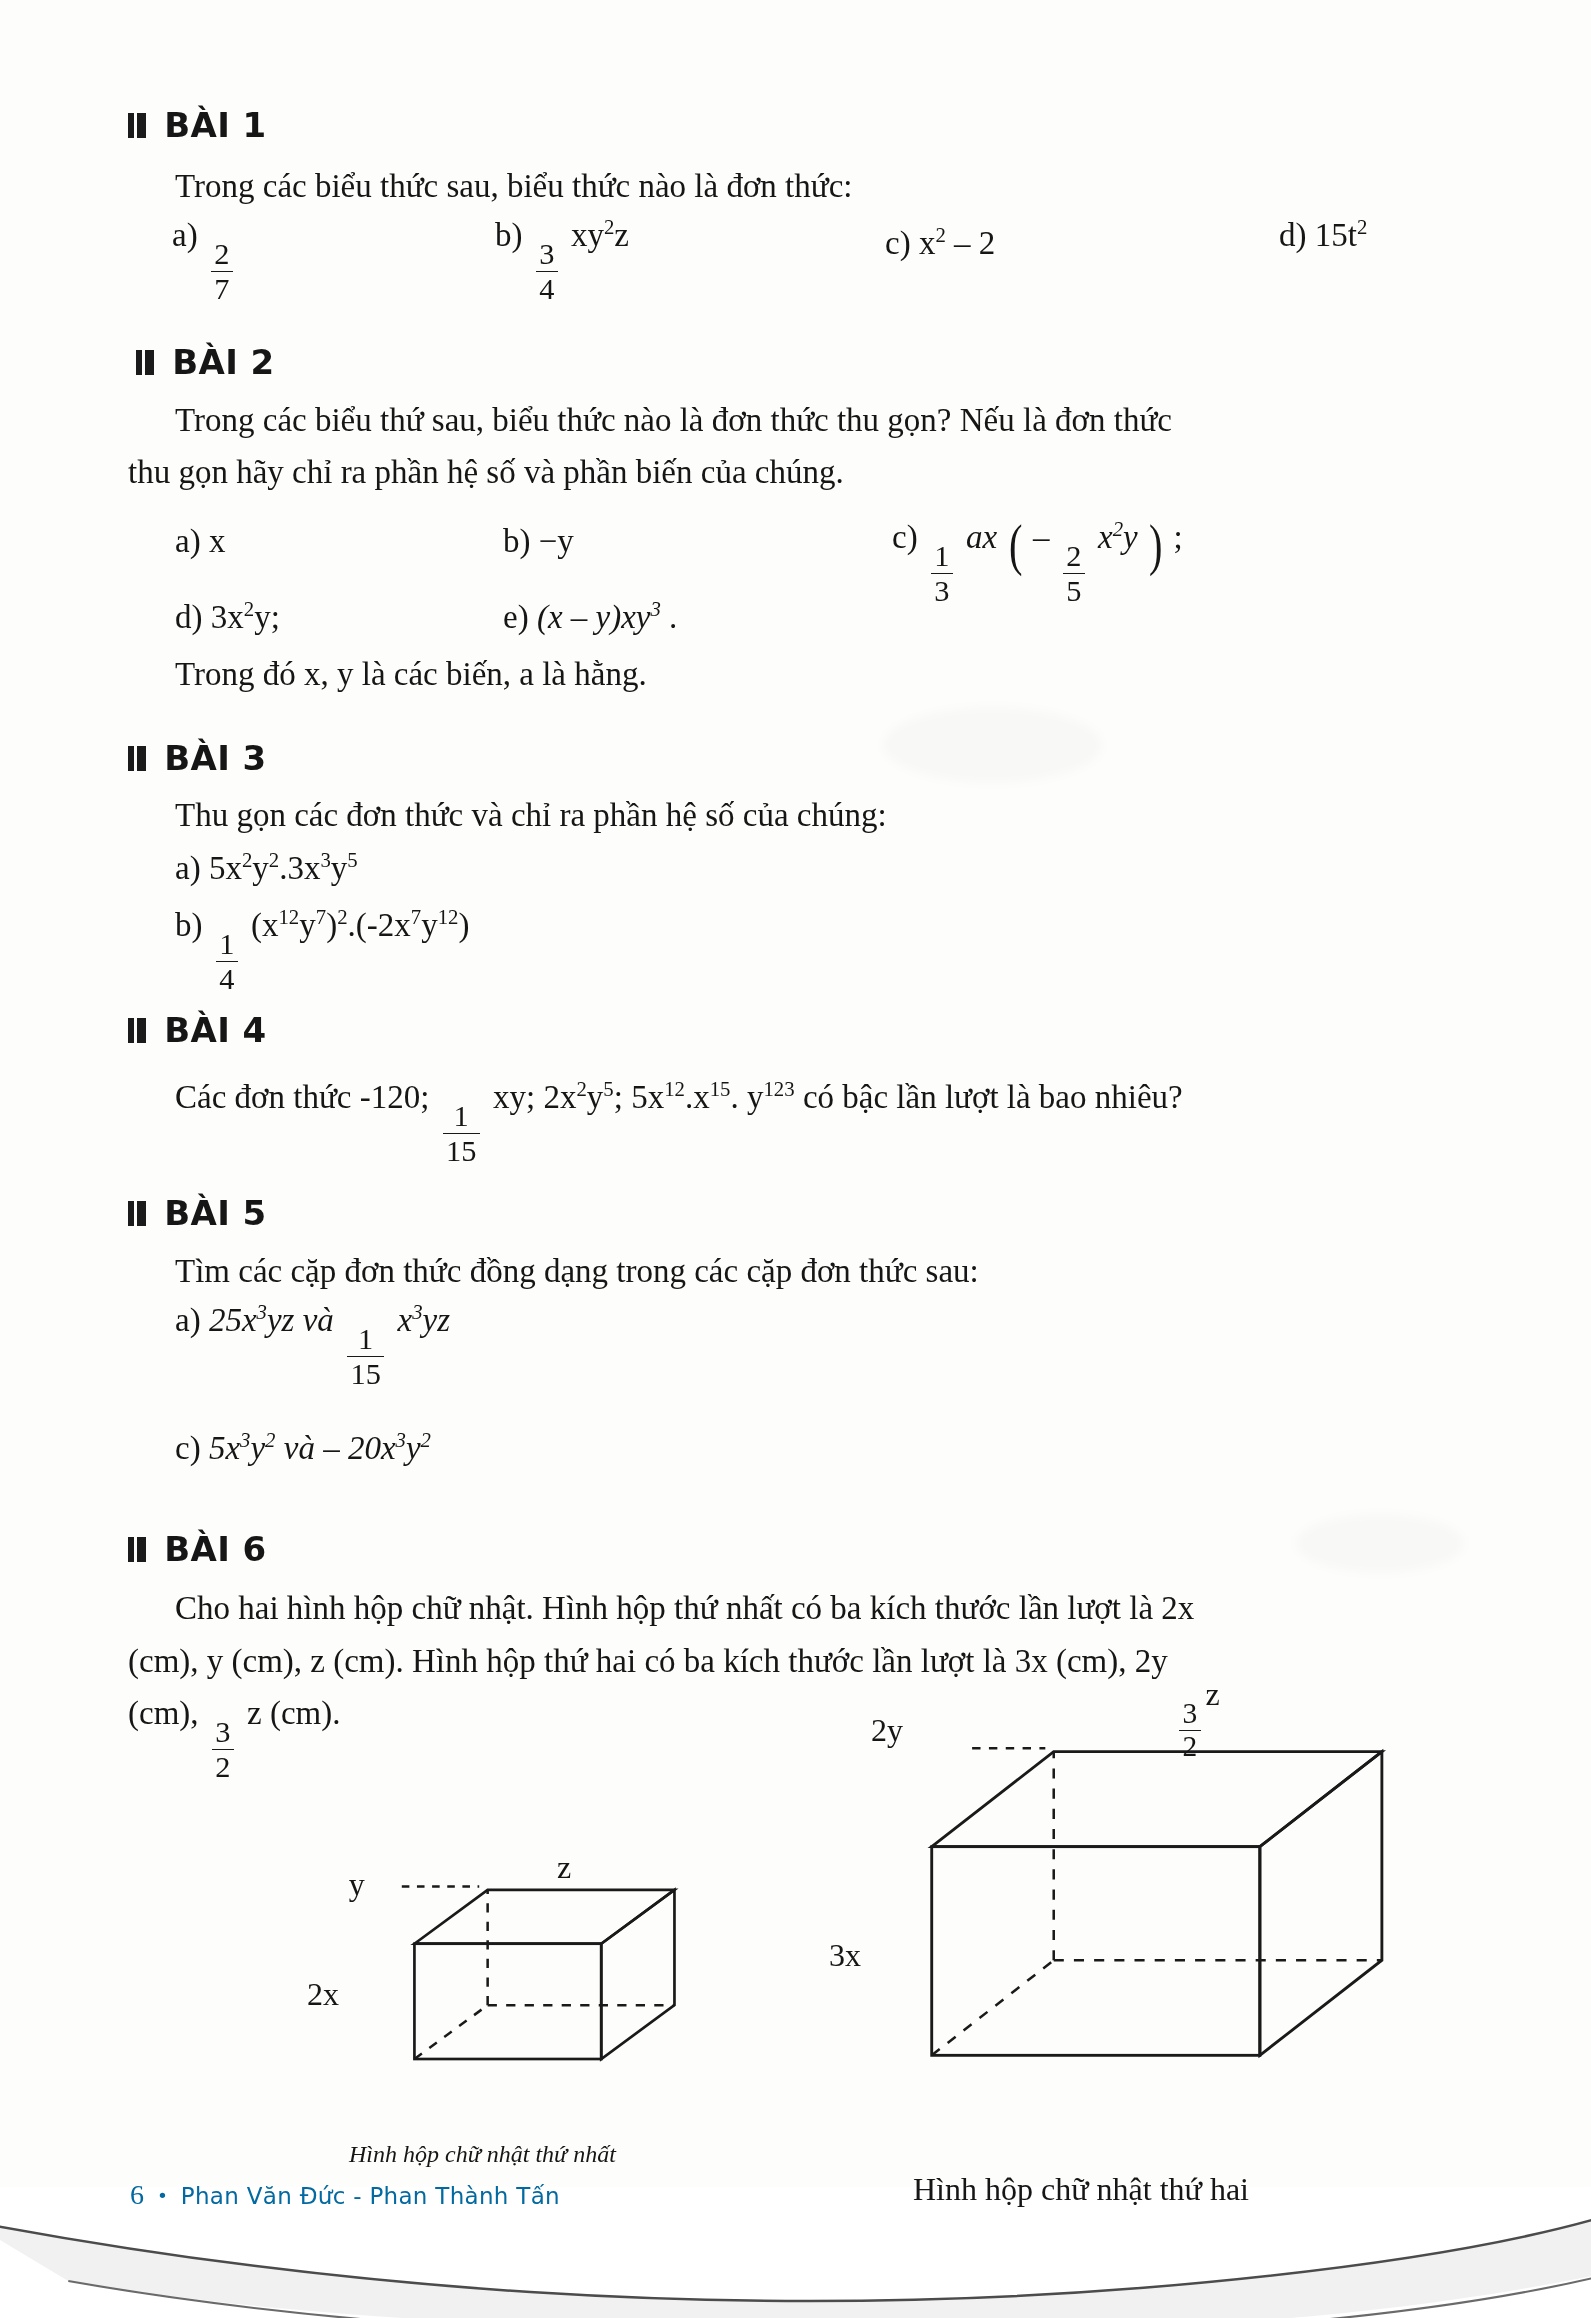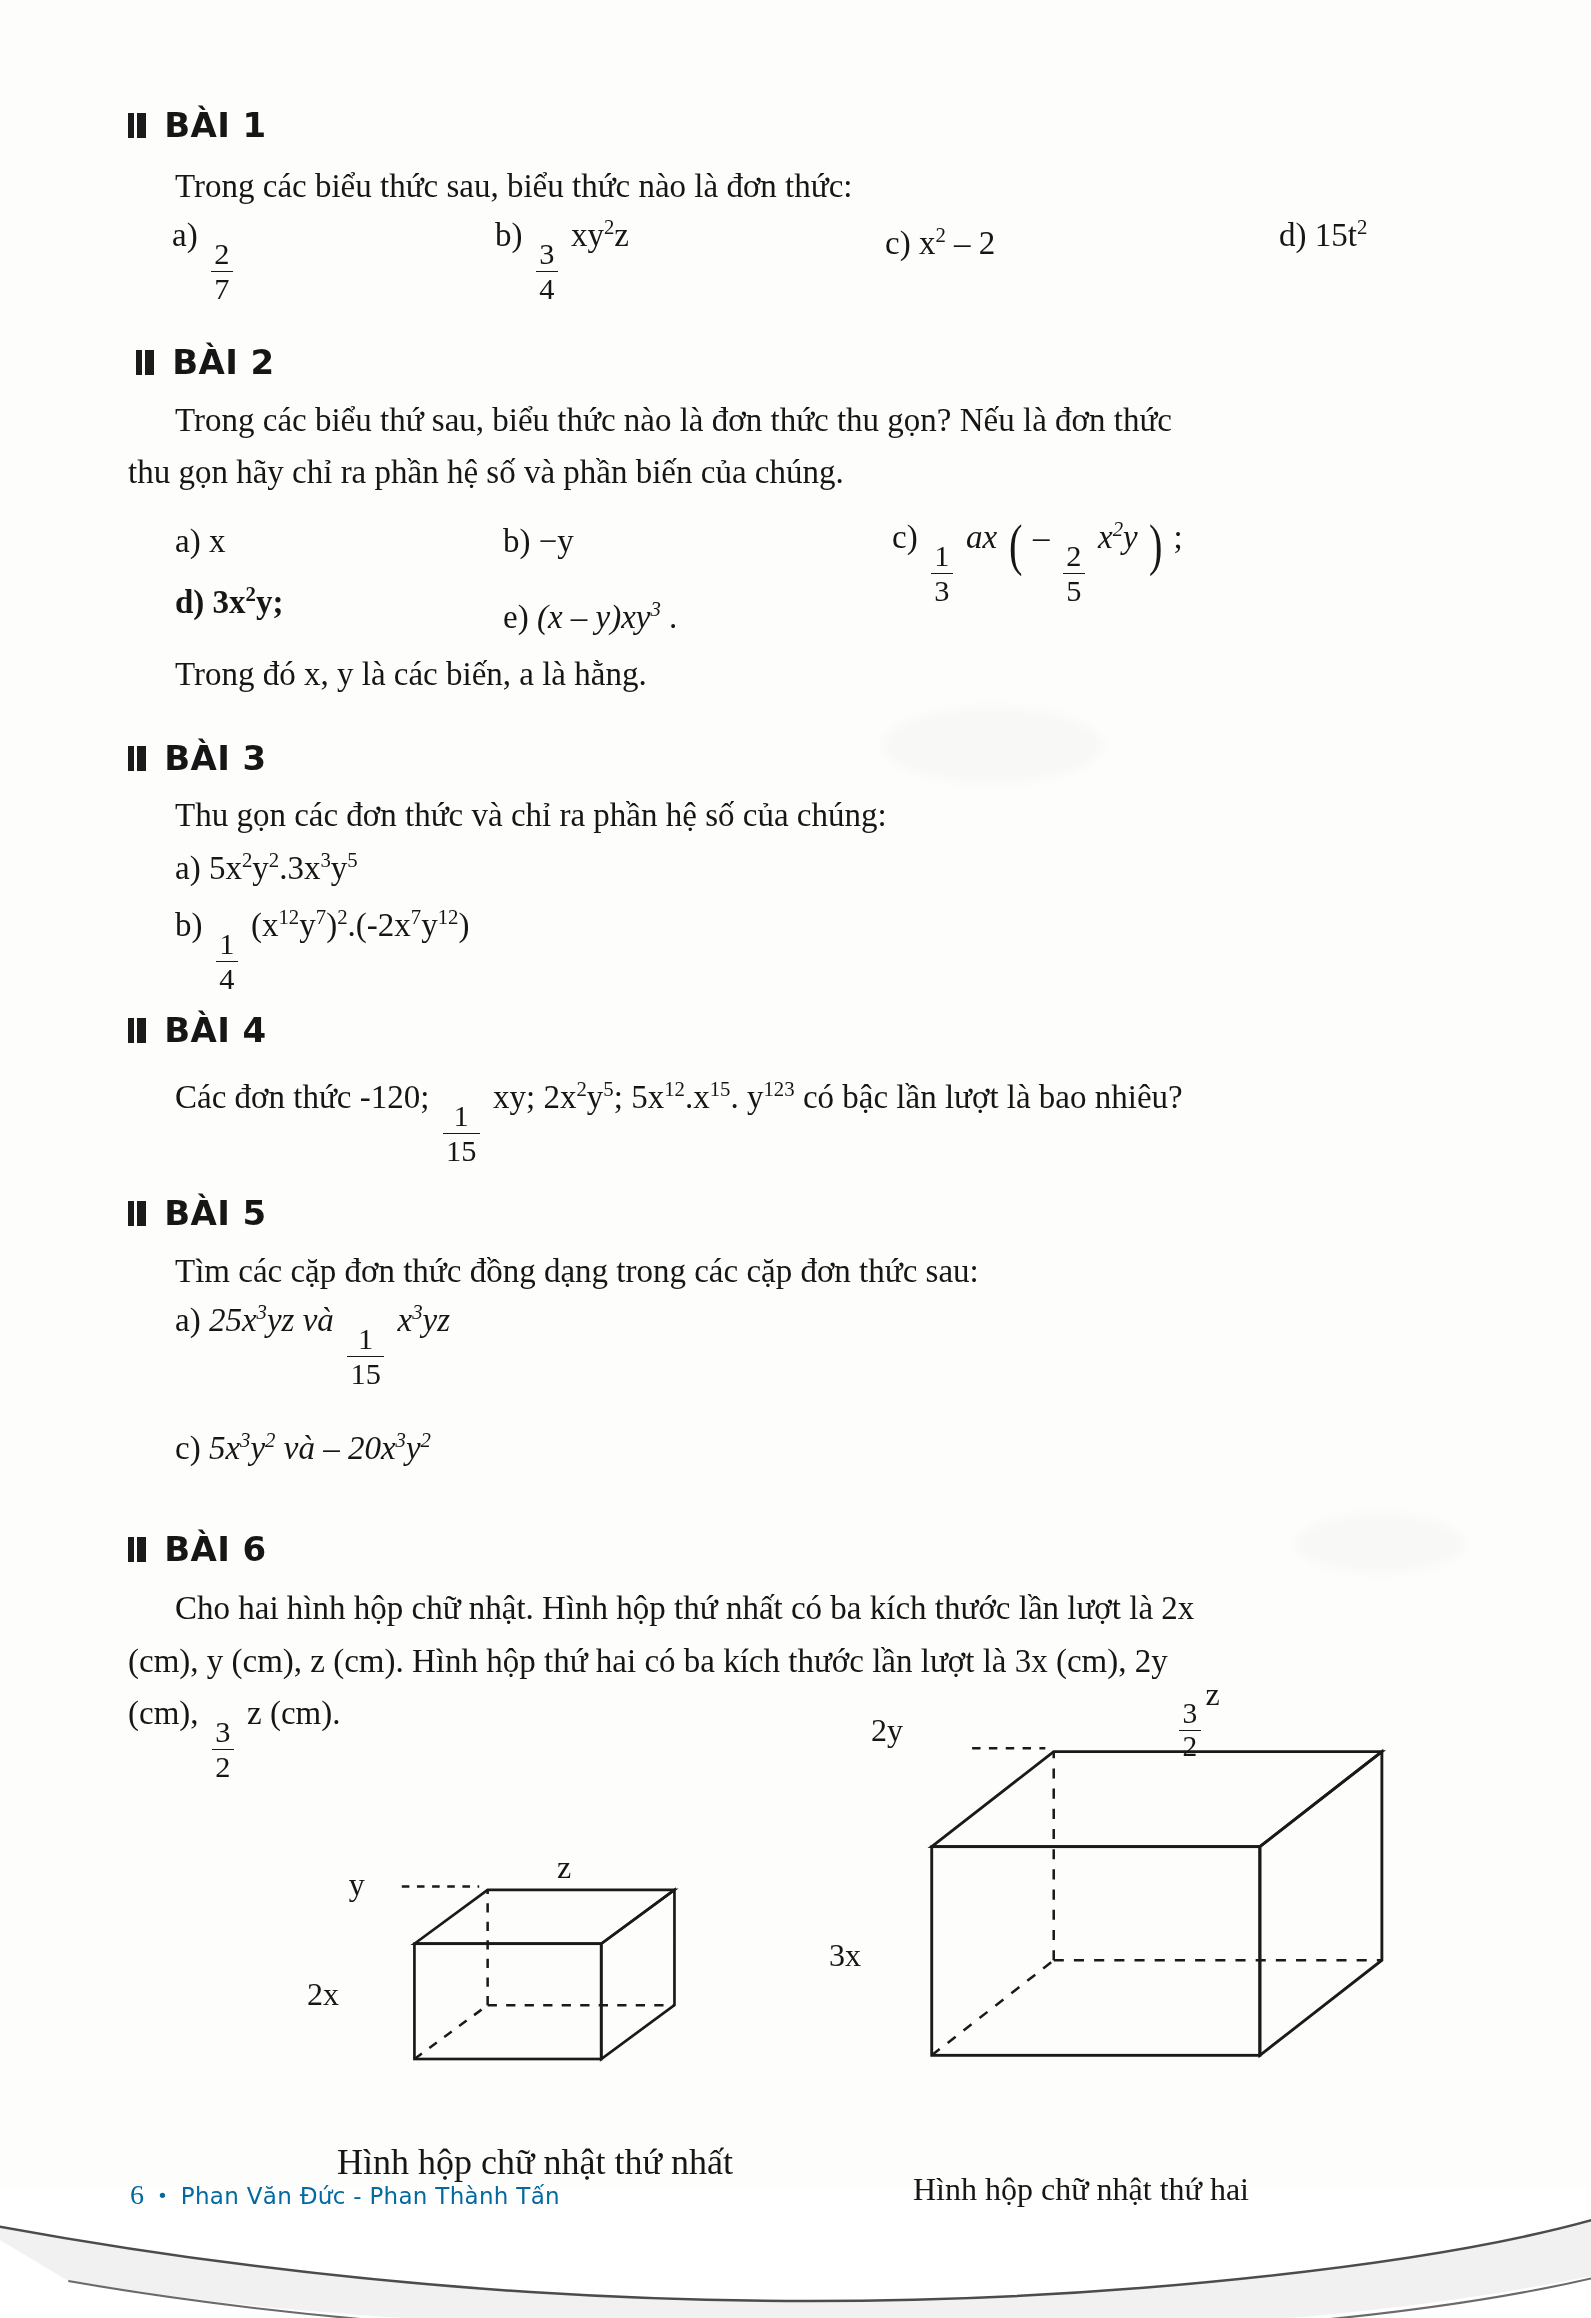--- a/index.html
+++ b/index.html
@@ -191,21 +191,21 @@
     <span>–</span>
     <span class="frac">
       <span class="num">2</span>
       <span class="den">5</span>
     </span>
     <span class="it">x<sup>2</sup>y</span>
     <span class="big-paren">)</span>
     <span>;</span>
   </div>
 
-  <div class="blk sub" style="left:175px; top:584px;font-weight:bold;">
+  <div class="blk sub" style="left:175px; top:599px;">
     <span>d)</span>
     <span>3x<sup>2</sup>y;</span>
   </div>
 
   <div class="blk sub" style="left:503px; top:599px;">
     <span>e)</span>
     <span class="it">(x – y)xy<sup>3</sup></span>
     <span>.</span>
   </div>
 
@@ -302,21 +302,21 @@
       <line x1="160" y1="183" x2="382" y2="183" stroke="#1a1a1a" stroke-width="3" stroke-dasharray="11 11"></line>
       <line x1="160" y1="183" x2="160" y2="46" stroke="#1a1a1a" stroke-width="3" stroke-dasharray="11 11"></line>
 
       <line x1="58" y1="42" x2="150" y2="42" stroke="#1a1a1a" stroke-width="3" stroke-dasharray="9 9"></line>
     </svg>
     <span class="caption" style="left:-4.2px; top:15px; font-size:32px;">y</span>
     <span class="caption" style="left:204px; top:-1.7px; font-size:32px;">z</span>
     <span class="caption" style="left:-46px; top:125px; font-size:32px;">2x</span>
   </div>
 
-  <div class="caption" style="left:337px; top:2141px; font-size:36px;">Hình hộp chữ nhật thứ nhất</div>
+  <div class="caption" style="left:349px; top:2141px; font-size:24px;font-style:italic;">Hình hộp chữ nhật thứ nhất</div>
 
   <div class="figwrap" style="left:909px; top:1733px; width:589px; height:404px;">
     <svg width="589" height="404" viewBox="0 0 700 480">
 
       <rect x="27" y="135" width="390" height="248" fill="none" stroke="#1a1a1a" stroke-width="3.4"></rect>
 
       <polygon points="27,135 172,22 562,22 417,135" fill="none" stroke="#1a1a1a" stroke-width="3.4"></polygon>
 
       <polygon points="417,135 562,22 562,270 417,383" fill="none" stroke="#1a1a1a" stroke-width="3.4"></polygon>
 

